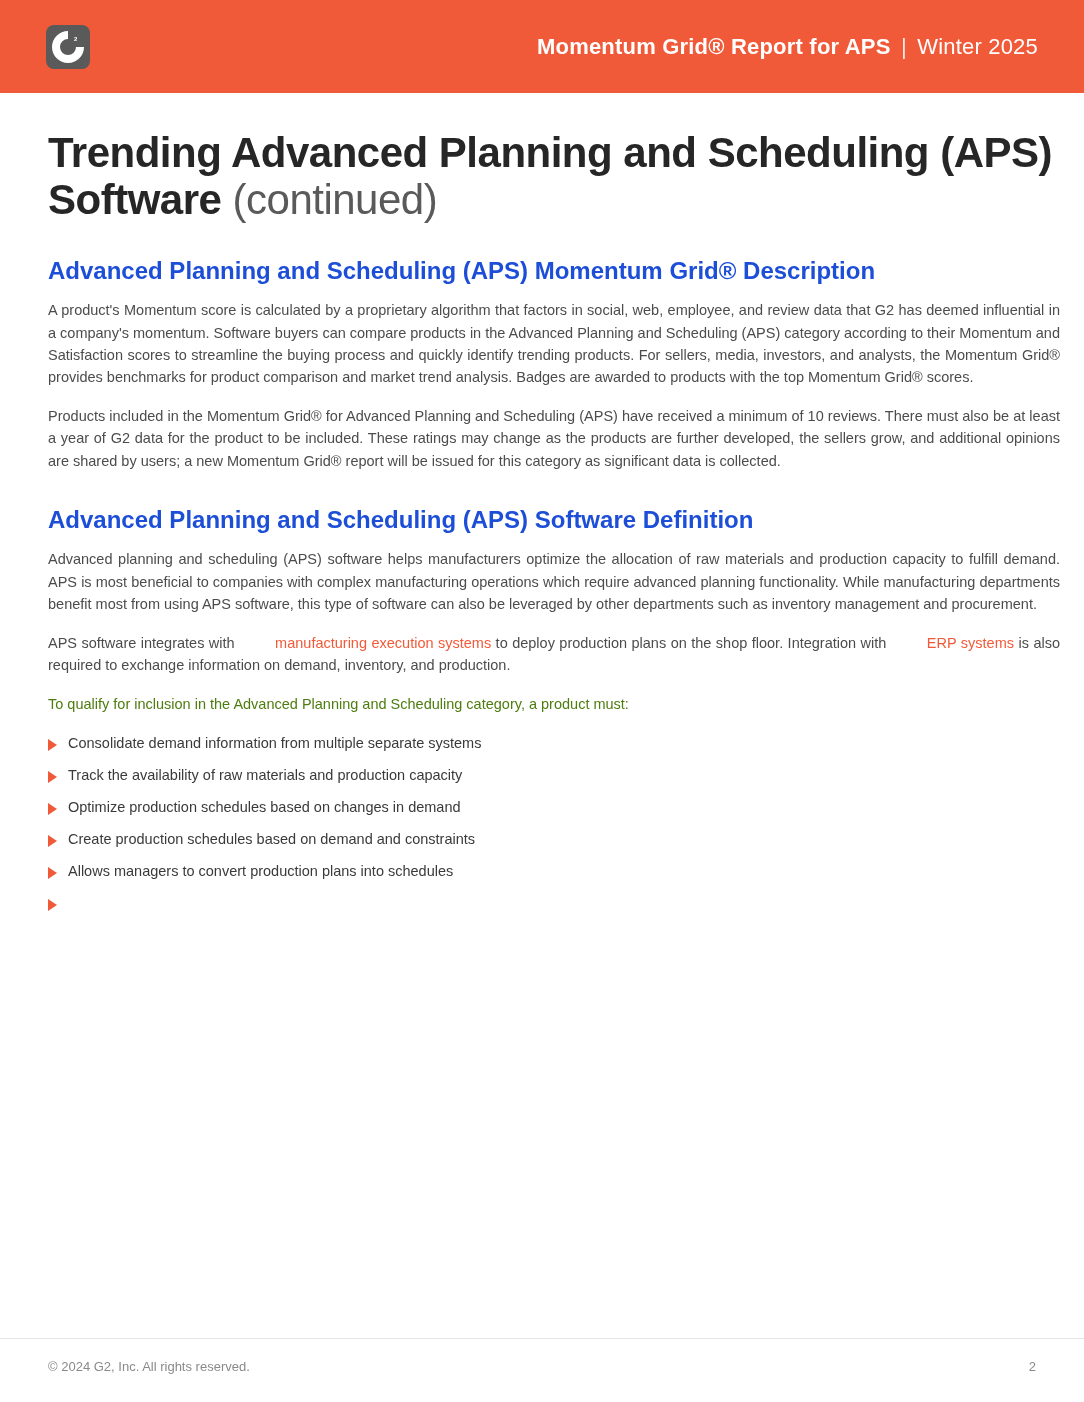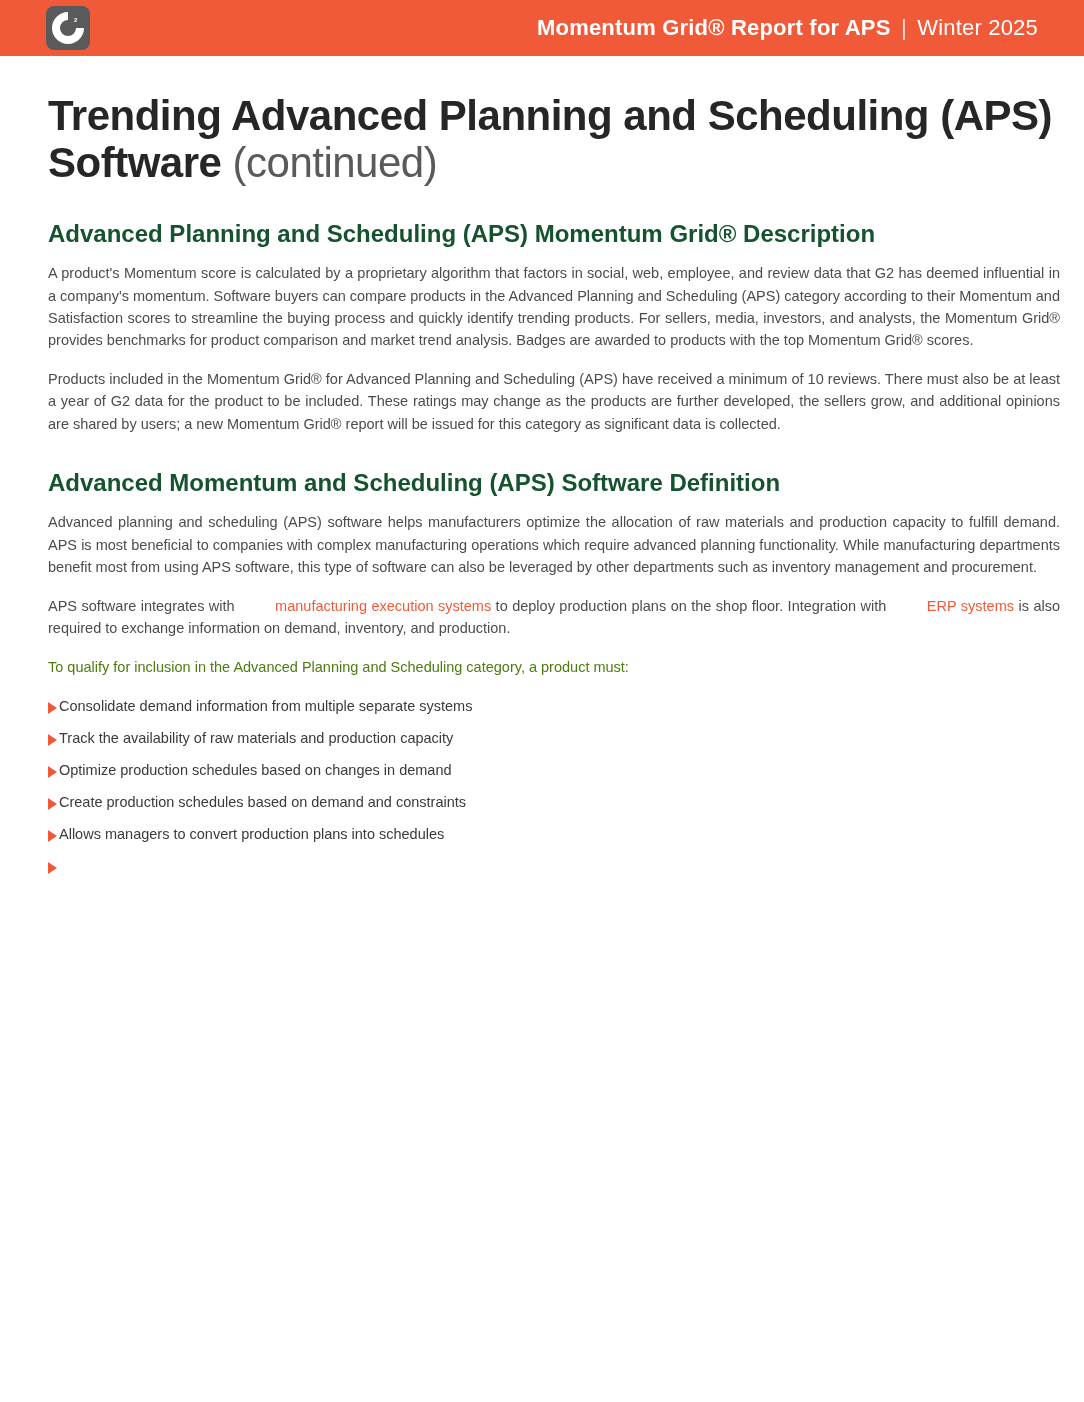--- a/index.html
+++ b/index.html
@@ -1,31 +1,31 @@
 <!DOCTYPE html>
 <html><head>
 <meta charset="utf-8">
 <style>
   * { box-sizing: border-box; margin: 0; padding: 0; }
   html, body { width: 1084px; height: 1402px; font-family: Arial, Helvetica, sans-serif; background: #fff; color: #3a3a3a; }
-  .topbar { background: #f15a38; height: 56px; display: flex; align-items: center; padding: 0 46px; }
+  .topbar { background: #f15a38; height: 93px; display: flex; align-items: center; padding: 0 46px; }
   .logo { width: 44px; height: 44px; border-radius: 8px; background: #5a5a5a; position: relative; margin-right: auto; }
   .logo svg { width: 100%; height: 100%; }
   .report-title-wrap { color: #fff; font-size: 22px; letter-spacing: .2px; }
   .report-title-wrap .bold { font-weight: 700; }
   .report-title-wrap .pipe { opacity: .85; margin: 0 4px; }
   .page { padding: 36px 24px 0 48px; }
   h1.title { font-size: 42px; font-weight: 800; line-height: 1.12; color: #262626; letter-spacing: -.5px; margin-bottom: 6px; }
   h1.title .thin { font-weight: 300; color: #5a5a5a; }
-  h2.section { font-size: 24px; font-weight: 800; color: #14532d; margin-top: 34px; margin-bottom: 14px; }
+  h2.section { font-size: 24px; font-weight: 800; color: #1d4ed8; margin-top: 34px; margin-bottom: 14px; }
   p.body { font-size: 14.5px; line-height: 1.55; color: #4c4c4c; margin-bottom: 16px; text-align: justify; }
   p.lead { font-size: 14.5px; line-height: 1.55; color: #4d7c0f; margin-bottom: 12px; }
   .link { color: #f15a38; text-decoration: none; margin-left: 36px; }
   ul.bullets { list-style: none; margin-top: 6px; }
-  ul.bullets li { display: flex; align-items: flex-start; gap: 2px; font-size: 14.5px; color: #3a3a3a; padding: 8px 0; }
+  ul.bullets li { display: flex; align-items: flex-start; gap: 11px; font-size: 14.5px; color: #3a3a3a; padding: 8px 0; }
   .tri { width: 0; height: 0; border-top: 6px solid transparent; border-bottom: 6px solid transparent; border-left: 9px solid #f15a38; margin-top: 4px; flex-shrink: 0; }
   .footer { position: absolute; bottom: 0; left: 0; right: 0; padding: 20px 48px 28px 48px; border-top: 1px solid #e5e5e5; display: flex; justify-content: space-between; align-items: center; color: #8a8a8a; font-size: 13px; }
   .page-wrap { position: relative; height: 1402px; }
 </style>
 </head>
 <body>
 
 <div class="page-wrap">
 
   <div class="topbar">
@@ -46,21 +46,21 @@
 
     <h1 class="title">
       <span>Trending Advanced Planning and Scheduling (APS) Software</span><span class="thin"> (continued)</span>
     </h1>
 
     <h2 class="section">Advanced Planning and Scheduling (APS) Momentum Grid® Description</h2>
 
     <p class="body">A product's Momentum score is calculated by a proprietary algorithm that factors in social, web, employee, and review data that G2 has deemed influential in a company's momentum. Software buyers can compare products in the Advanced Planning and Scheduling (APS) category according to their Momentum and Satisfaction scores to streamline the buying process and quickly identify trending products. For sellers, media, investors, and analysts, the Momentum Grid® provides benchmarks for product comparison and market trend analysis. Badges are awarded to products with the top Momentum Grid® scores.</p>
     <p class="body">Products included in the Momentum Grid® for Advanced Planning and Scheduling (APS) have received a minimum of 10 reviews. There must also be at least a year of G2 data for the product to be included. These ratings may change as the products are further developed, the sellers grow, and additional opinions are shared by users; a new Momentum Grid® report will be issued for this category as significant data is collected.</p>
 
-    <h2 class="section">Advanced Momentum and Scheduling (APS) Software Definition</h2>
+    <h2 class="section">Advanced Planning and Scheduling (APS) Software Definition</h2>
 
     <p class="body">Advanced planning and scheduling (APS) software helps manufacturers optimize the allocation of raw materials and production capacity to fulfill demand. APS is most beneficial to companies with complex manufacturing operations which require advanced planning functionality. While manufacturing departments benefit most from using APS software, this type of software can also be leveraged by other departments such as inventory management and procurement.</p>
 
     <p class="body">
       <span>APS software integrates with </span><a class="link">manufacturing execution systems</a><span> to deploy production plans on the shop floor. Integration with </span><a class="link">ERP systems</a><span> is also required to exchange information on demand, inventory, and production.</span>
     </p>
 
     <p class="lead">To qualify for inclusion in the Advanced Planning and Scheduling category, a product must:</p>
 
     <ul class="bullets">
@@ -84,14 +84,18 @@
           <span class="tri"></span>
           <span>Allows managers to convert production plans into schedules</span>
         </li>
       <li>
           <span class="tri"></span>
         </li>
     </ul>
 
   </div>
 
+  <div class="footer">
+    <span>© 2024 G2, Inc. All rights reserved.</span>
+    <span>2</span>
+  </div>
 
 </div>
 
 </body></html>

